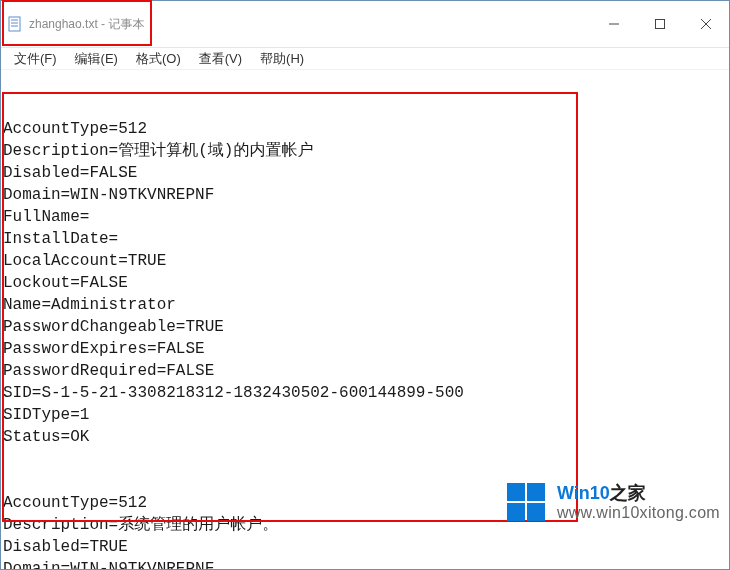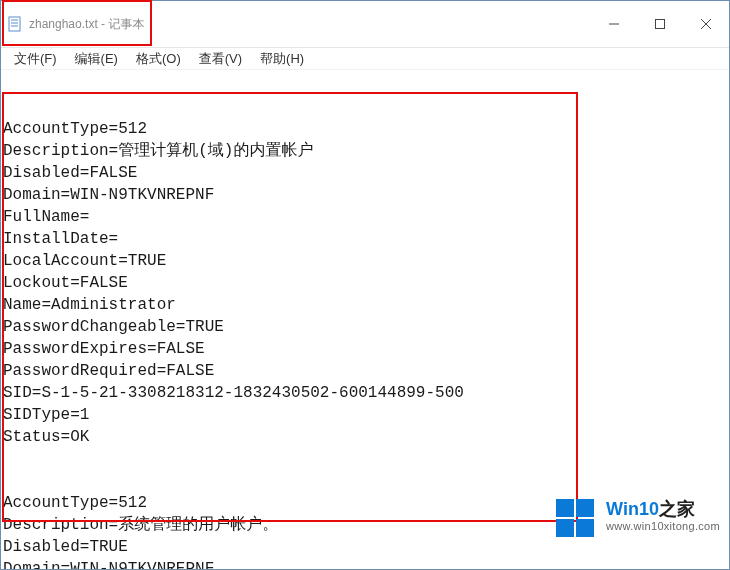--- a/index.html
+++ b/index.html
@@ -101,22 +101,22 @@
   .annot-body {
     position: absolute; z-index: 60;
     border: 2px solid #e40b0b;
     left: 2px; top: 92px; width: 576px; height: 430px;
     pointer-events: none;
   }
 
   
   .watermark {
     position: absolute; z-index: 70;
-    right: 4px; bottom: 28px;
-    display: flex; align-items: flex-start;
+    right: 4px; bottom: 44px;
+    display: flex; align-items: center;
     gap: 10px;
     background: rgba(255,255,255,0.0);
     padding: 3px 6px;
   }
   .wm-logo {
     width: 40px; height: 40px;
     position: relative;
   }
   .wm-logo .sq {
     position: absolute; background: #0a79d8;
@@ -124,21 +124,21 @@
   .wm-logo .a { left:0; top:0; width:18px; height:18px; }
   .wm-logo .b { left:20px; top:0; width:18px; height:18px; }
   .wm-logo .c { left:0; top:20px; width:18px; height:18px; }
   .wm-logo .d { left:20px; top:20px; width:18px; height:18px; }
   .wm-text {
     display: flex; flex-direction: column; line-height: 1.15;
   }
   .wm-line1 { font-size: 18px; font-weight: 600;}
   .wm-line1 .blue { color: #0a79d8; }
   .wm-line1 .black { color: #222; }
-  .wm-line2 { font-size: 11px; color: #666; letter-spacing: 0.3px; }
+  .wm-line2 { font-size: 16px; color: #666; letter-spacing: 0.3px; }
 </style>
 </head>
 <body>
 
 <div class="window">
 
   <div class="titlebar">
     <span class="app-icon">
       <svg viewBox="0 0 16 16">
           <rect x="2" y="1" width="11" height="14" fill="#fff" stroke="#5a8ecf"></rect>

